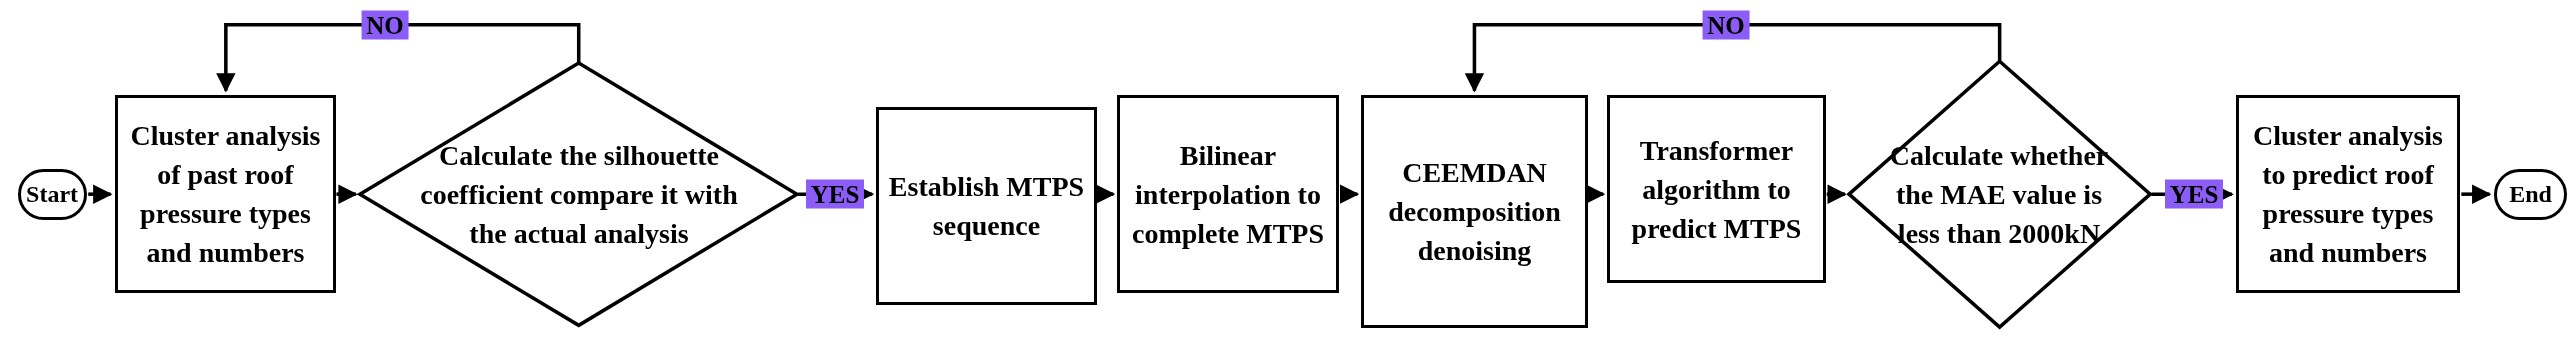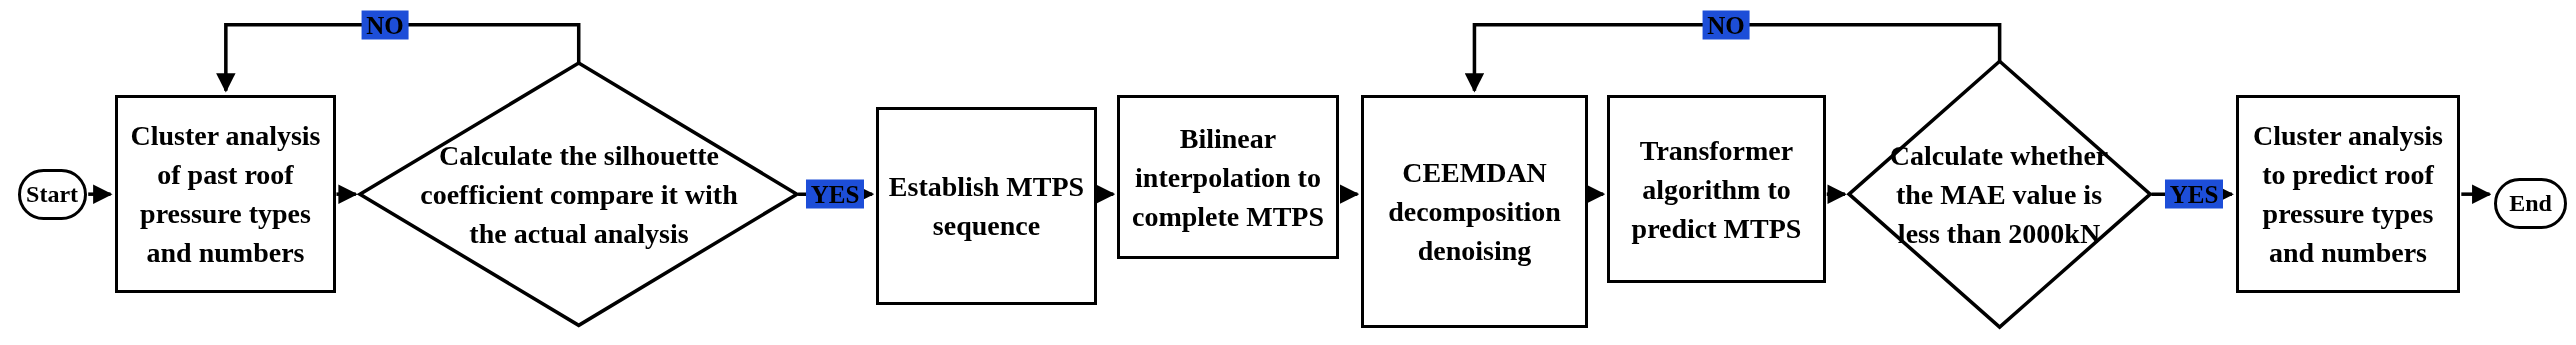--- a/index.html
+++ b/index.html
@@ -51,21 +51,21 @@
     justify-content: center;
     text-align: center;
     font-size: 28px;
     line-height: 39px;
     white-space: pre-line;
     background: transparent;
   }
   .edge-label {
     position: absolute;
     transform: translate(-50%, -50%);
-    background: #1d4ed8;
+    background: #8b5cf6;
     padding: 0 4.7px;
     font-size: 25px;
     line-height: 29px;
   }
   svg .stroke {
     stroke: #000000;
     stroke-width: 6;
     fill: none;
   }
   svg .shape {
@@ -100,37 +100,37 @@
     <line class="stroke" x1="4185" y1="330" x2="4233" y2="330" marker-end="url(#ah)"></line>
 
     <polyline class="stroke" points="984,110 984,42 384,42 384,154" marker-end="url(#ah)"></polyline>
     <polyline class="stroke" points="3400,107 3400,42 2507,42 2507,154" marker-end="url(#ah)"></polyline>
   </svg>
 
   <div class="node terminal" style="left:17.6px; top:169px; width:69px; height:51px;">
     <span>Start</span>
   </div>
 
-  <div class="node terminal" style="left:2494px; top:178px; width:73px; height:51px;">
+  <div class="node terminal" style="left:2494px; top:169px; width:73px; height:51px;">
     <span>End</span>
   </div>
 
   <div class="node process" style="left:115px; top:95px; width:221px; height:198px;">
     <span>Cluster analysis
 of past roof
 pressure types
 and numbers</span>
   </div>
 
   <div class="node process" style="left:876px; top:95px; width:221px; height:198px;margin-top:12px;">
     <span>Establish MTPS
 sequence</span>
   </div>
 
-  <div class="node process" style="left:1117px; top:95px; width:222px; height:164px;">
+  <div class="node process" style="left:1117px; top:95px; width:222px; height:198px;">
     <span>Bilinear
 interpolation to
 complete MTPS</span>
   </div>
 
   <div class="node process" style="left:1361px; top:95px; width:227px; height:233px;">
     <span>CEEMDAN
 decomposition
 denoising</span>
   </div>

